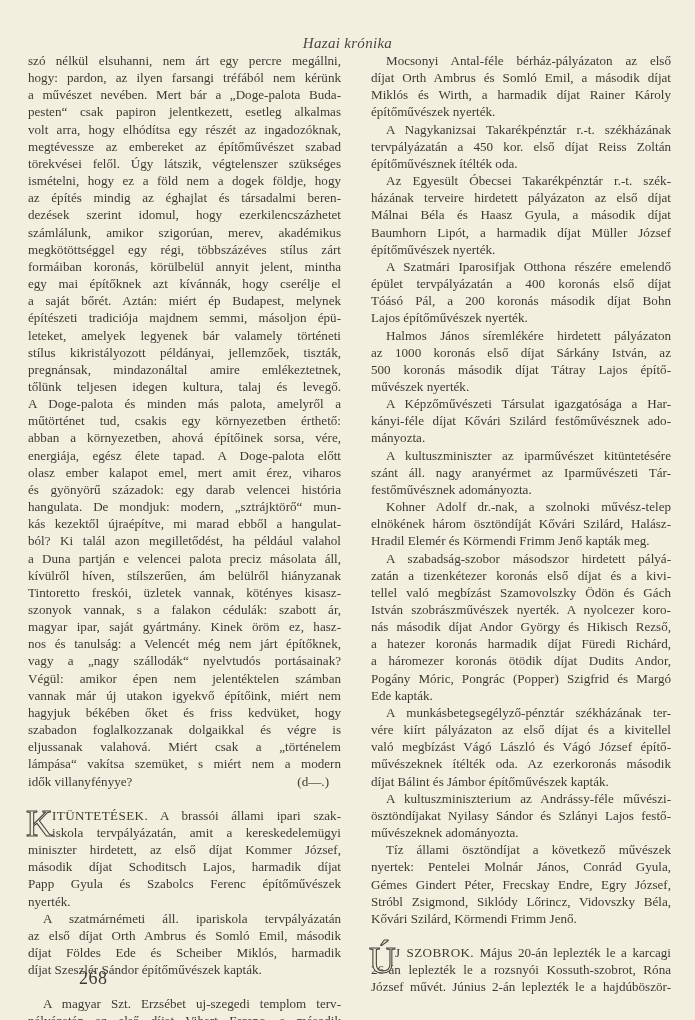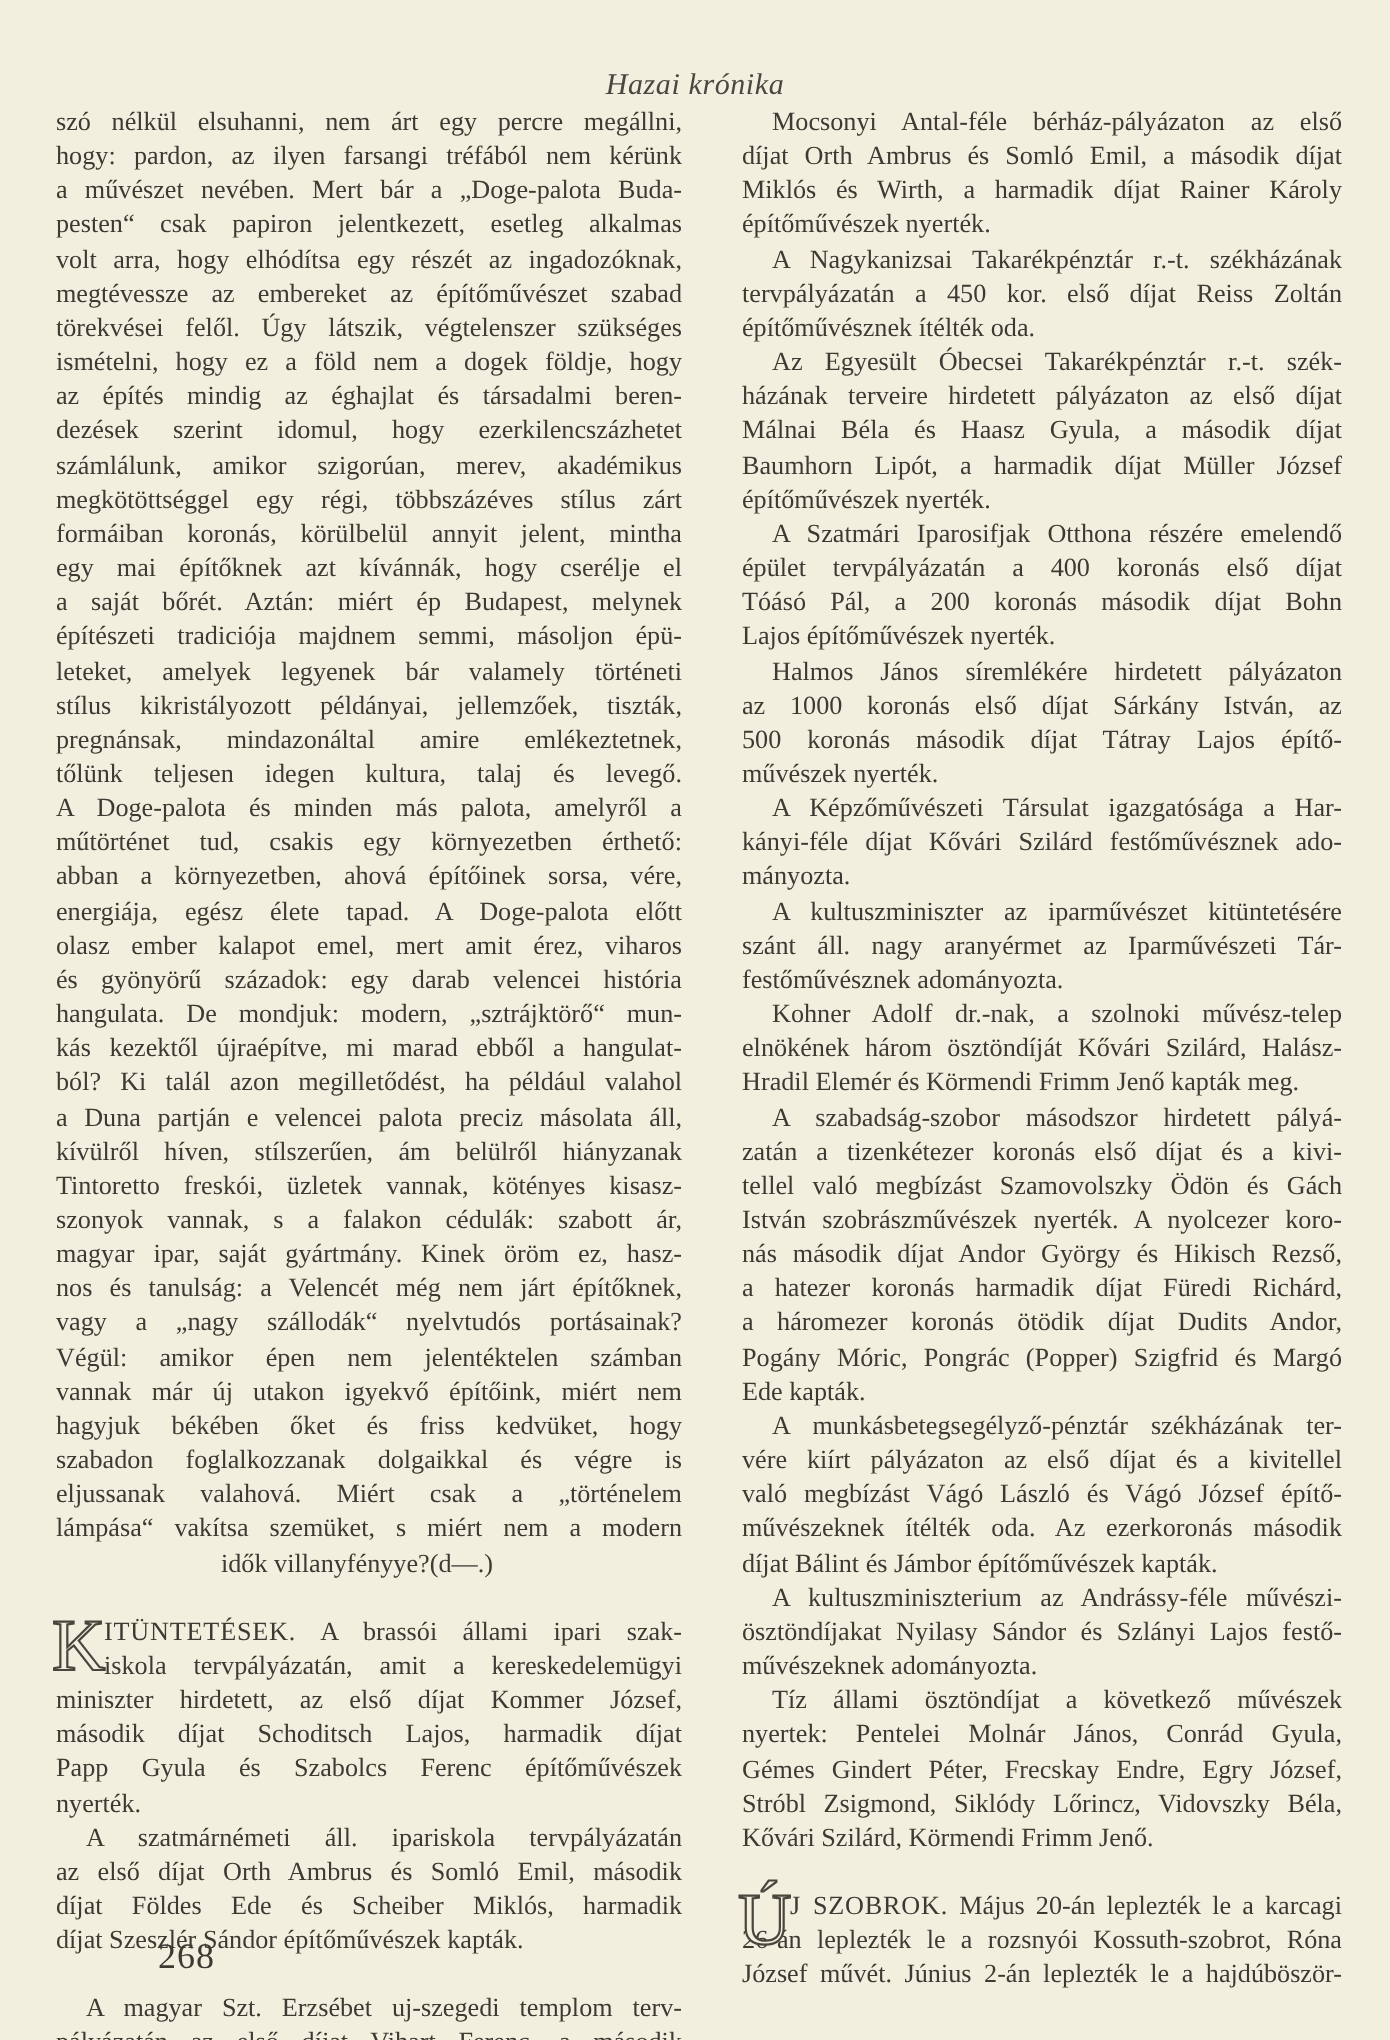--- a/index.html
+++ b/index.html
@@ -19,21 +19,21 @@
     position: absolute; top: 52px;
     font-size: 13.1px; line-height: 17.15px;
     text-align: justify;
   }
   .col-left { left: 28px; width: 313px; }
   .col-right { left: 371px; width: 300px; }
   .line { display: block; white-space: nowrap; text-align-last: justify; text-align: justify; }
   .line.last { text-align-last: left; }
   .line.indent { padding-left: 15px; }
   .par-gap { height: 17px; }
-  .sig-line { display: flex; justify-content: center; white-space: nowrap; }
+  .sig-line { display: flex; justify-content: space-between; white-space: nowrap; }
   .sig { padding-right: 12px; }
   .dropcap-block { position: relative; }
   .dropcap {
     position: absolute; left: -2px; top: 0px;
     font-size: 37px; line-height: 33px;
     font-family: "Liberation Serif", "DejaVu Serif", serif;
     color: #f3efde;
     -webkit-text-stroke: 1.1px #4a463e;
     font-weight: normal;
   }

